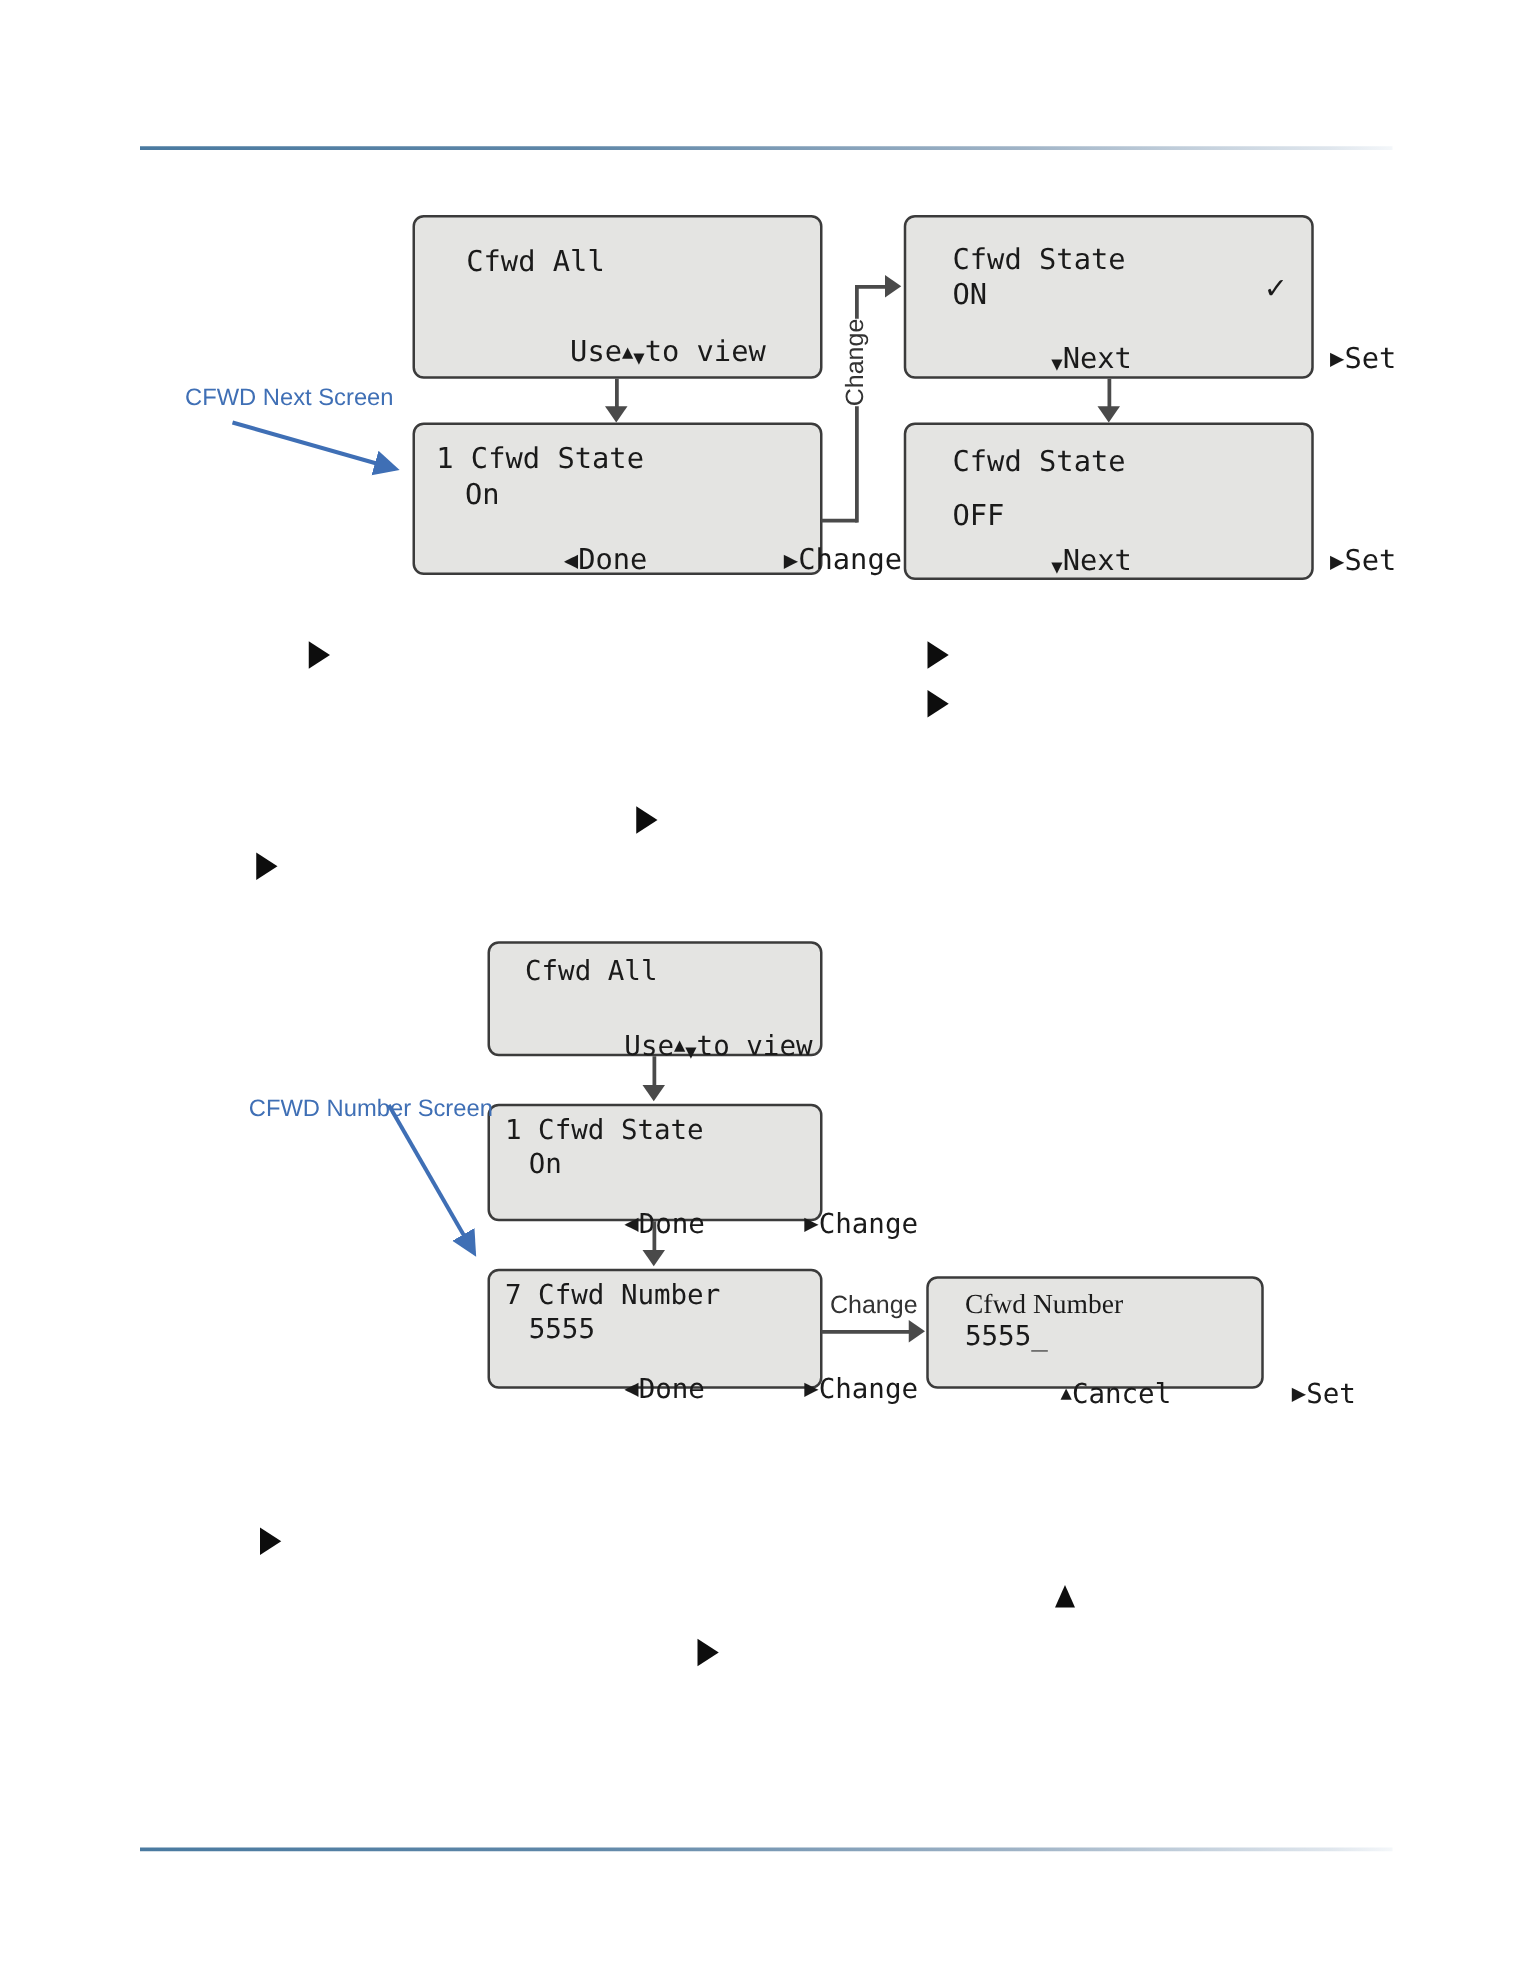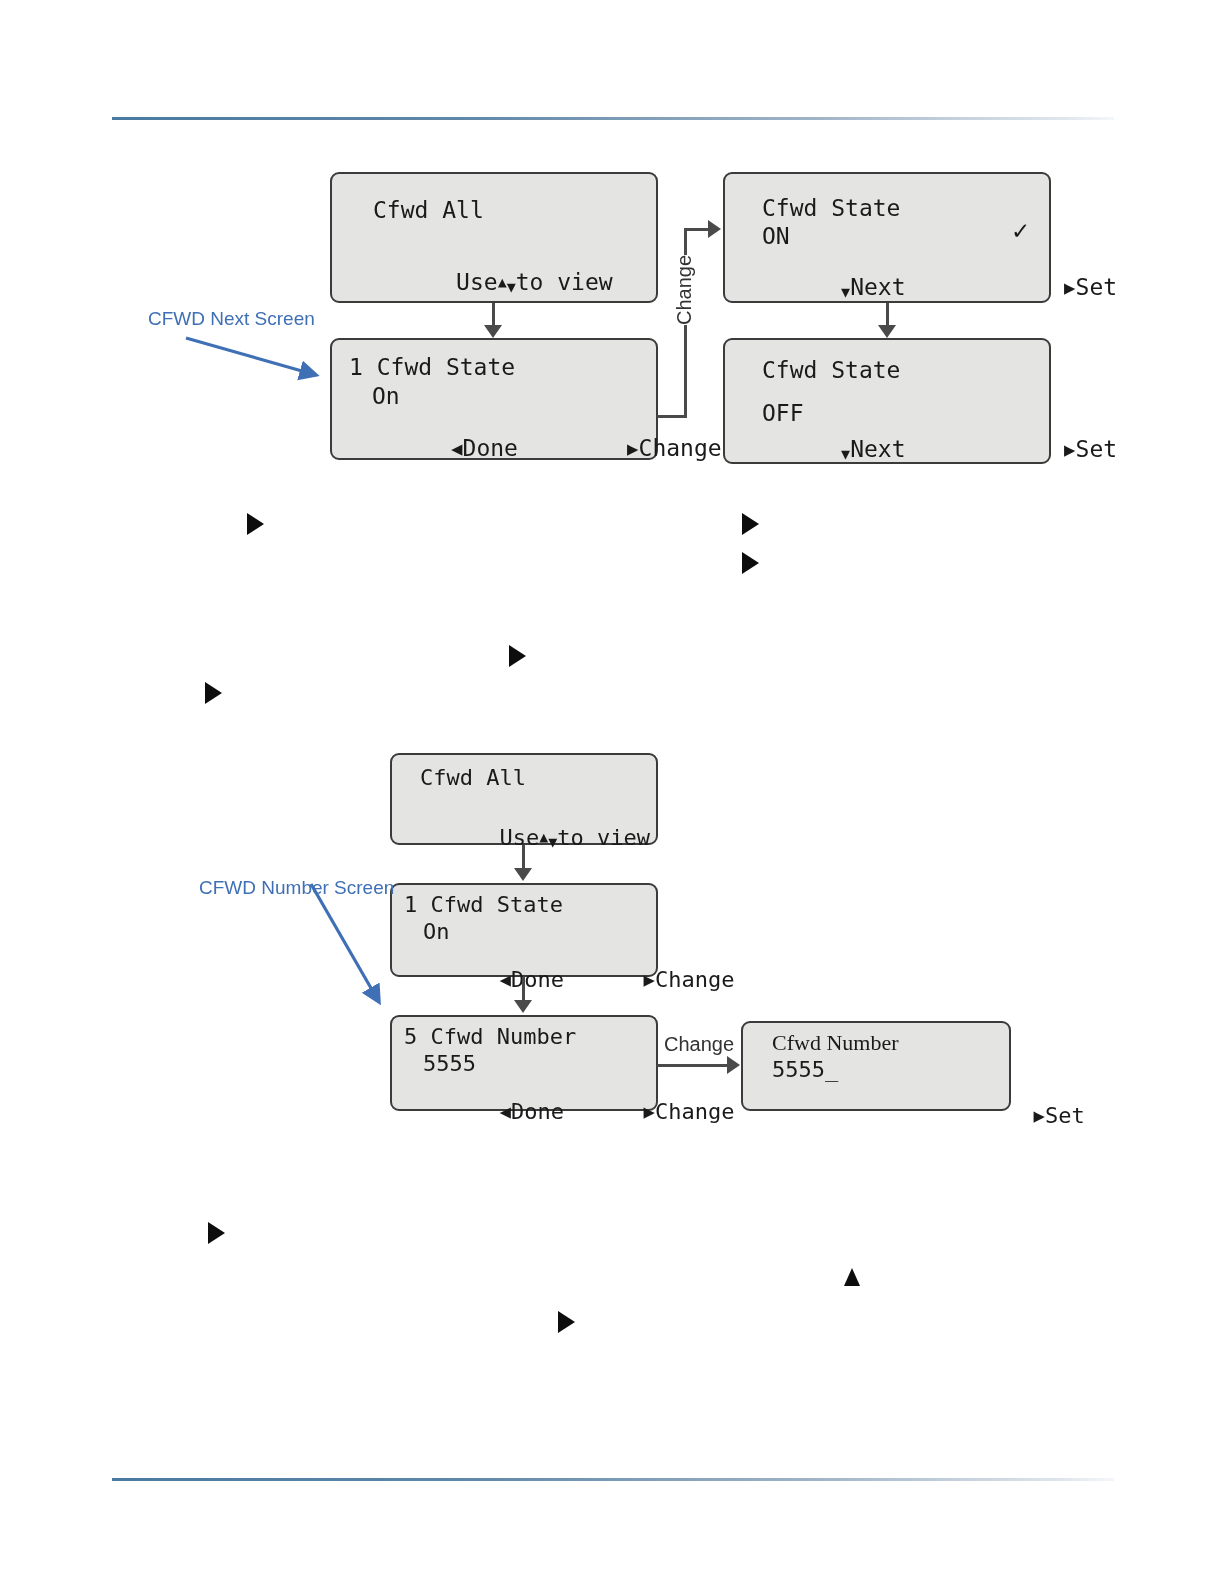--- a/index.html
+++ b/index.html
@@ -207,33 +207,36 @@
     <div class="ln small" style="left:31px; top:36px;">On</div>
     <div class="ln small" style="left:28px; top:62px;">
       <span class="tri-l">◀</span><span>Done</span>
     </div>
     <div class="ln small" style="left:172px; top:62px;">
       <span class="tri-r">▶</span><span>Change</span>
     </div>
   </div>
 
   <div class="screen" style="left:390px; top:1015px; width:268px; height:96px;">
-    <div class="ln small" style="left:12px; top:9px;">5 Cfwd Number</div>
+    <div class="ln small" style="left:12px; top:9px;">7 Cfwd Number</div>
     <div class="ln small" style="left:31px; top:36px;">5555</div>
     <div class="ln small" style="left:28px; top:62px;">
       <span class="tri-l">◀</span><span>Done</span>
     </div>
     <div class="ln small" style="left:172px; top:62px;">
       <span class="tri-r">▶</span><span>Change</span>
     </div>
   </div>
 
   <div class="screen" style="left:741px; top:1021px; width:270px; height:90px;">
     <div class="ln small" style="left:29px; top:9px;font-family:Liberation Serif, serif;">Cfwd Number</div>
     <div class="ln small" style="left:29px; top:36px;">5555_</div>
+    <div class="ln small" style="left:26px; top:60px;">
+      <span class="tri-u">▲</span><span>Cancel</span>
+    </div>
     <div class="ln small" style="left:211px; top:60px;">
       <span class="tri-r">▶</span><span>Set</span>
     </div>
   </div>
 
   <div class="vline" style="left:522px; top:845px; height:24px;"></div>
   <div class="arrow-down" style="left:514px; top:868px;"></div>
 
   <div class="vline" style="left:522px; top:977px; height:24px;"></div>
   <div class="arrow-down" style="left:514px; top:1000px;"></div>

